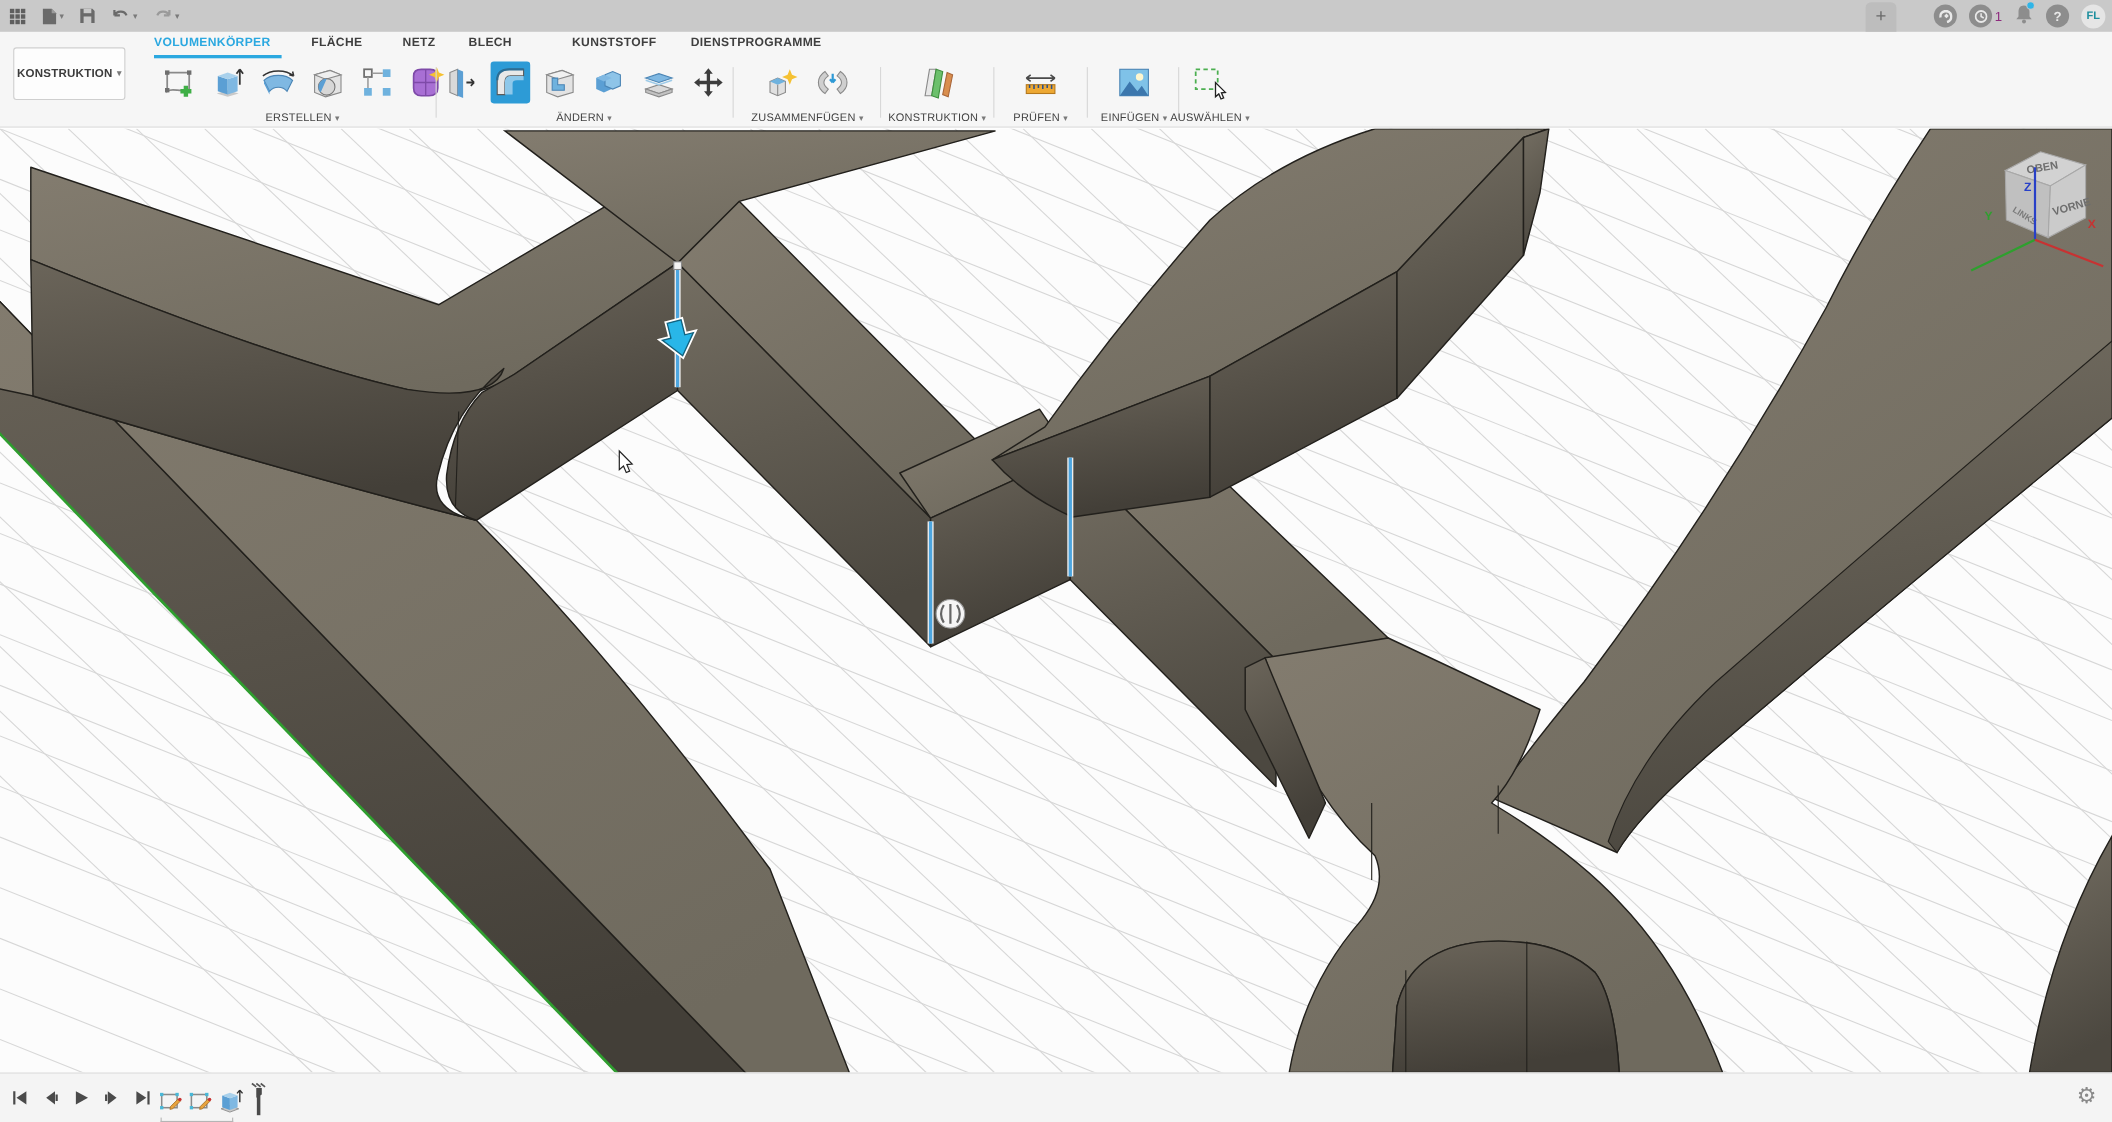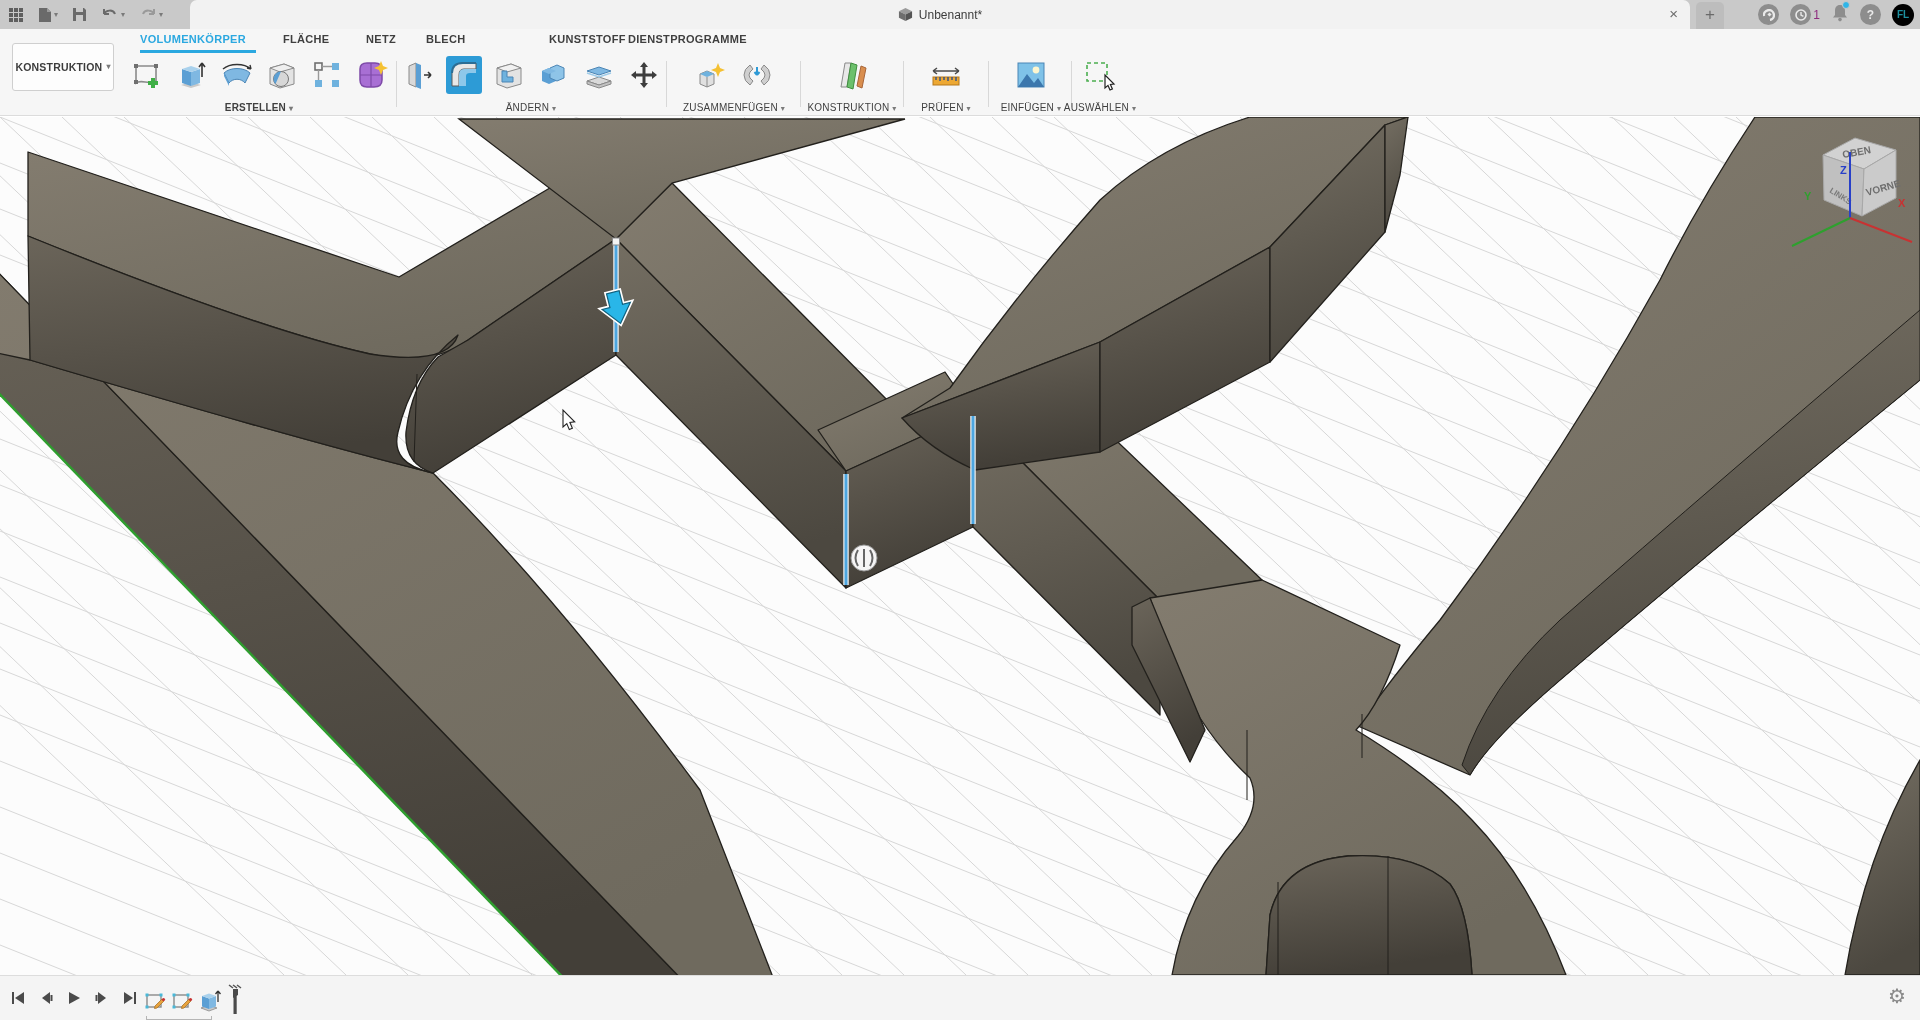--- a/index.html
+++ b/index.html
@@ -15,21 +15,21 @@
     border-radius:7px 7px 0 0; display:flex; align-items:center; justify-content:center; }
   .doctab-inner { display:flex; align-items:center; gap:6px; font-size:12px; color:#3c3c3c; }
   .doctab-close { position:absolute; right:12px; top:4px; font-size:15px; color:#6d6d6d; line-height:20px; }
   .newtab { position:absolute; left:1696px; top:2px; width:28px; height:27px; background:#bdbdbd;
     border-radius:5px 5px 0 0; color:#6a6a6a; font-size:17px; text-align:center; line-height:25px; }
   .tb-right { position:absolute; right:6px; top:0; height:29px; display:flex; align-items:center; gap:11px; }
   .circ { width:21px; height:21px; border-radius:50%; background:#8d8d8d; color:#e9e9e9;
     display:flex; align-items:center; justify-content:center; font-size:12px; font-weight:bold; position:relative; }
   .jobnum { color:#8e2b7e; font-size:12px; margin-left:2px; }
   .belldot { position:absolute; right:-1px; top:-2px; width:8px; height:8px; border-radius:50%; background:#2fb5e8; border:1px solid #c9c9c9; }
-  .avatar { width:22px; height:22px; border-radius:50%; background:#000000; color:#1d8f9e;
+  .avatar { width:22px; height:22px; border-radius:50%; background:#e5e5e5; color:#1d8f9e;
     font-size:10px; font-weight:bold; display:flex; align-items:center; justify-content:center; }
 
   
   .ribbon { position:absolute; left:0; top:29px; width:1920px; height:87px; background:#f6f6f6; border-bottom:1px solid #dcdcdc; }
   .wsbtn { position:absolute; left:12px; top:14px; width:102px; height:48px; background:#fdfdfd;
     border:1px solid #cfcfcf; border-radius:3px; display:flex; align-items:center; justify-content:center; gap:4px;
     font-size:10.5px; font-weight:bold; color:#3c3c3c; letter-spacing:.2px; }
   .rtabs { position:absolute; left:0; top:2px; height:18px; width:100%; }
   .rtab { position:absolute; top:2px; font-size:11px; font-weight:bold; color:#3f3f3f; letter-spacing:.3px; cursor:default; }
   .rtab.active { color:#2ba8e0; }
@@ -95,31 +95,20 @@
       <span class="caret">▾</span>
     </span>
     <span class="tb-ic">
       <svg width="18" height="14" viewBox="0 0 18 14">
           <path d="M15 6 C13 2 6 1 4 6 M15 6 l0 -5 M15 6 l-5 0" stroke="#9a9a9a" stroke-width="2" fill="none"></path>
         </svg>
       <span class="caret">▾</span>
     </span>
   </div>
 
-  <div class="doctab">
-    <div class="doctab-inner">
-      <svg width="15" height="15" viewBox="0 0 16 16">
-          <path d="M8 1 L15 4.5 L8 8 L1 4.5 Z" fill="#9b9b9b"></path>
-          <path d="M1 4.5 L8 8 L8 15 L1 11.5 Z" fill="#6e6e6e"></path>
-          <path d="M15 4.5 L8 8 L8 15 L15 11.5 Z" fill="#555"></path>
-        </svg>
-      <span>Unbenannt*</span>
-    </div>
-    <span class="doctab-close">×</span>
-  </div>
   <div class="newtab">+</div>
 
   <div class="tb-right">
     <span class="circ">
       <svg width="12" height="12" viewBox="0 0 12 12">
           <path d="M1 7 A5 5 0 1 1 7 11" stroke="#e9e9e9" stroke-width="2.4" fill="none"></path>
           <rect x="5" y="4" width="3" height="3" fill="#e9e9e9" transform="rotate(45 6.5 5.5)"></rect>
         </svg>
     </span>
     <span style="display:flex;align-items:center;">
@@ -147,26 +136,26 @@
   <div class="wsbtn">
     <span>KONSTRUKTION</span>
     <span class="caret">▾</span>
   </div>
 
   <div class="rtabs">
     <span class="rtab active" style="left:140px">VOLUMENKÖRPER</span>
     <span class="rtab" style="left:283px">FLÄCHE</span>
     <span class="rtab" style="left:366px">NETZ</span>
     <span class="rtab" style="left:426px">BLECH</span>
-    <span class="rtab" style="left:549px">KUNSTSTOFF</span>
+    <span class="rtab" style="left:520px">KUNSTSTOFF</span>
     <span class="rtab" style="left:628px">DIENSTPROGRAMME</span>
     <span class="rtab-underline"></span>
   </div>
 
-  <div class="rgroup" style="left:128px;width:262px;font-weight:bold;">
+  <div class="rgroup" style="left:144px;width:262px;">
     <div class="tools">
       <div class="tool">
         <svg width="32" height="32" viewBox="0 0 32 32">
             <path d="M5 7 L25 7 L25 22 C18 26 10 20 5 24 Z" fill="none" stroke="#8a8a8a" stroke-width="1.6"></path>
             <rect x="3" y="5" width="4" height="4" fill="#6f6f6f"></rect>
             <rect x="23" y="5" width="4" height="4" fill="#6f6f6f"></rect>
             <rect x="3" y="21" width="4" height="4" fill="#6f6f6f"></rect>
             <path d="M22 19 v10 M17 24 h10" stroke="#3faf46" stroke-width="4"></path>
           </svg>
       </div>

